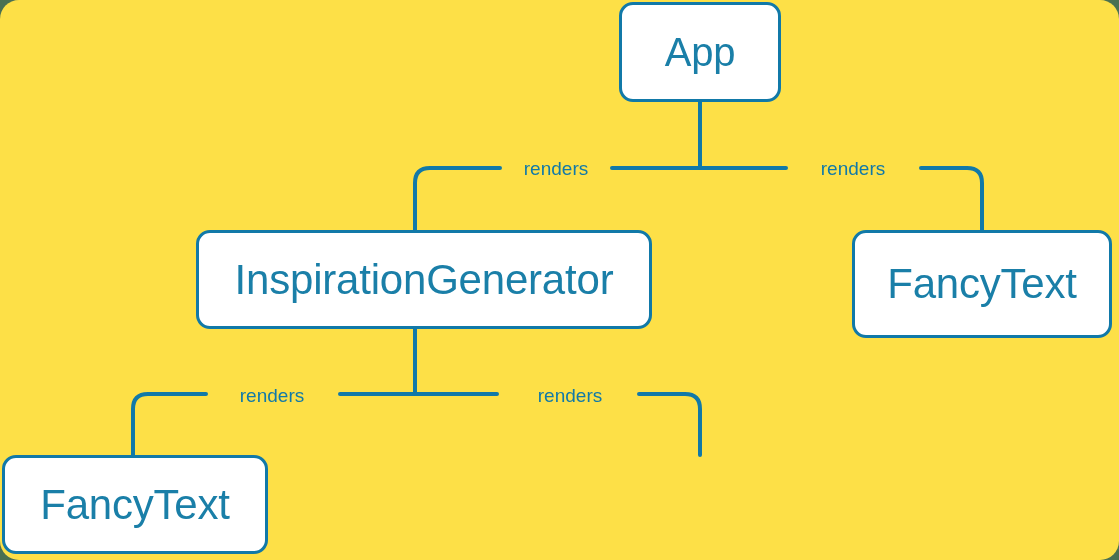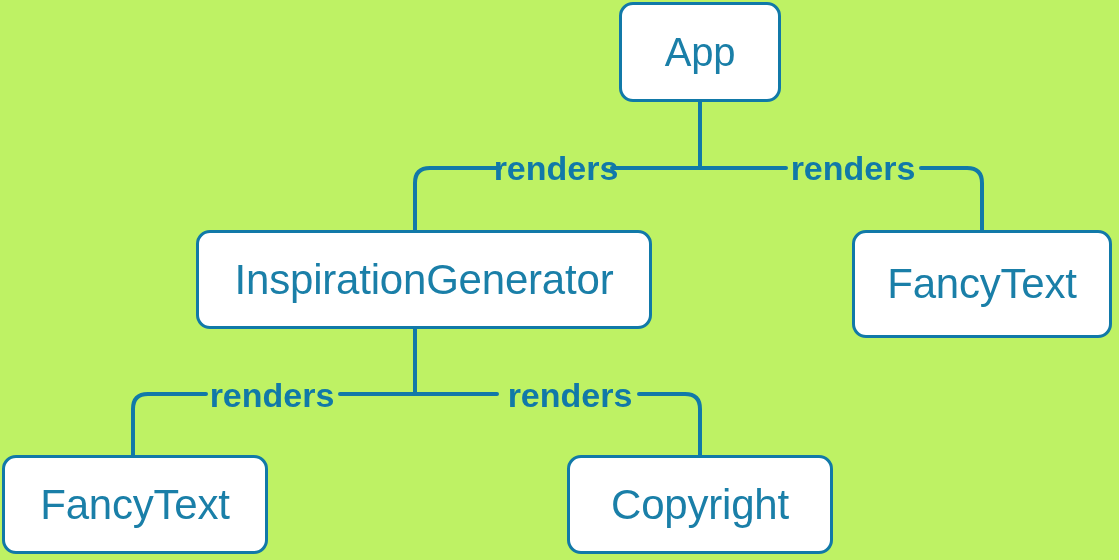--- a/index.html
+++ b/index.html
@@ -10,21 +10,22 @@
     width: 1119px;
     height: 560px;
     background: #4a7052;
     font-family: "Liberation Sans", sans-serif;
     overflow: hidden;
   }
   #diagram-canvas {
     position: relative;
     width: 1119px;
     height: 560px;
-    background: #bef264;
+    background: #fde047;
+    border-radius: 19px;
   }
   #connector-layer {
     position: absolute;
     left: 0;
     top: 0;
     width: 1119px;
     height: 560px;
     pointer-events: none;
   }
   .node-box {
@@ -47,22 +48,22 @@
     letter-spacing: -0.2px;
     white-space: nowrap;
   }
   .node-label.size-lg {
     font-size: 42px;
   }
   .edge-label {
     position: absolute;
     color: #1179a8;
     font-family: "Liberation Sans", sans-serif;
-    font-weight: 700;
-    font-size: 34px;
+    font-weight: 400;
+    font-size: 19px;
     line-height: 1;
     white-space: nowrap;
     transform: translate(-50%, -50%);
     z-index: 4;
   }
   
   #node-app          { left: 619px;  top: 2px;   width: 162px; height: 100px; }
   #node-inspiration  { left: 196px;  top: 230px; width: 456px; height: 99px;  }
   #node-fancytext-r  { left: 852px;  top: 230px; width: 260px; height: 108px; }
   #node-fancytext-b  { left: 2px;    top: 455px; width: 266px; height: 99px;  }
@@ -104,22 +105,19 @@
   </div>
 
   <div class="node-box" id="node-fancytext-r">
     <span class="node-label size-lg">FancyText</span>
   </div>
 
   <div class="node-box" id="node-fancytext-b">
     <span class="node-label size-lg">FancyText</span>
   </div>
 
-  <div class="node-box" id="node-copyright">
-    <span class="node-label size-lg">Copyright</span>
-  </div>
 
   <span class="edge-label" id="label-app-inspiration">renders</span>
   <span class="edge-label" id="label-app-fancytext">renders</span>
   <span class="edge-label" id="label-insp-fancytext">renders</span>
   <span class="edge-label" id="label-insp-copyright">renders</span>
 
 </div>
 
 </body></html>

